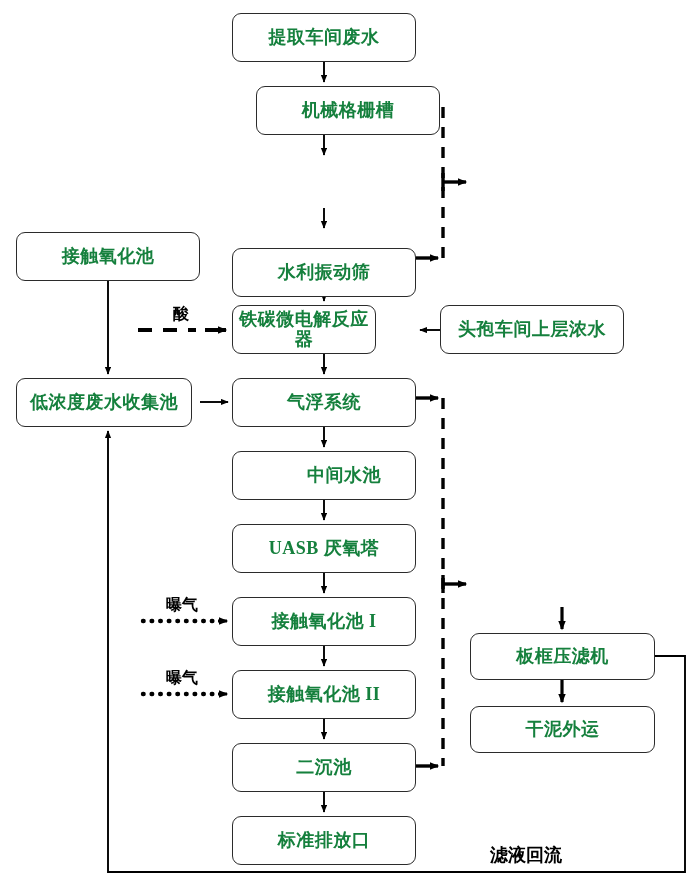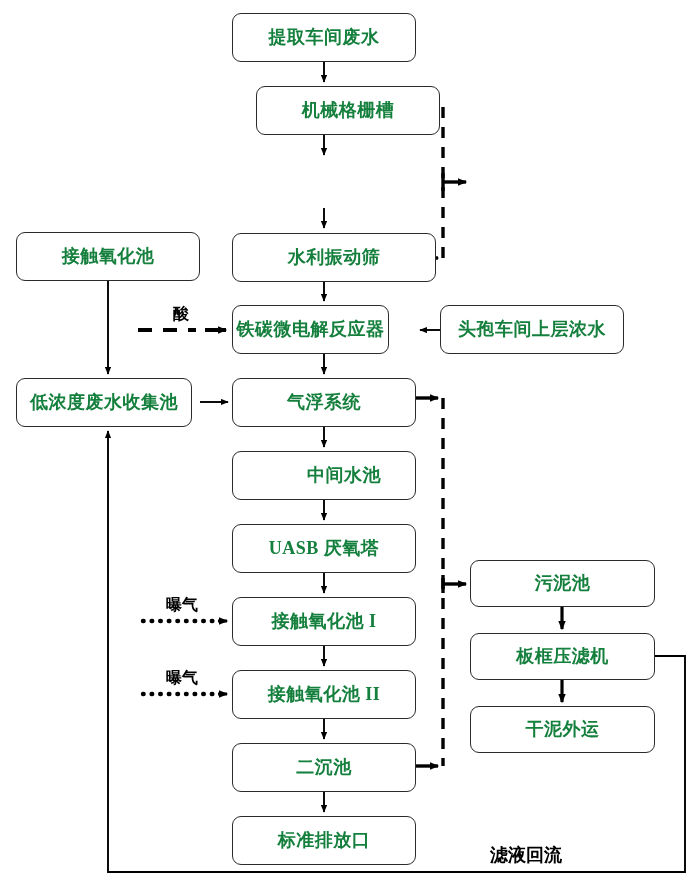--- a/index.html
+++ b/index.html
@@ -132,23 +132,23 @@
       <line x1="218" y1="621" x2="227" y2="621" marker-end="url(#ahb)"></line>
       <line x1="218" y1="694" x2="227" y2="694" marker-end="url(#ahb)"></line>
     </g>
   </svg>
 
   <div class="node" style="left:232px; top:13px;  width:184px; height:49px;">提取车间废水</div>
 
   <div class="node" style="left:232px; top:86px; width:184px; height:49px;margin-left:24px;">机械格栅槽</div>
 
 
-  <div class="node" style="left:232px; top:233px; width:204px; height:49px;">水利振动筛</div>
+  <div class="node" style="left:232px; top:248px; width:184px; height:49px;">水利振动筛</div>
 
-  <div class="node" style="left:232px; top:305px; width:157px; height:49px;">铁碳微电解反应器</div>
+  <div class="node" style="left:232px; top:305px; width:144px; height:49px;">铁碳微电解反应器</div>
 
   <div class="node" style="left:232px; top:378px; width:184px; height:49px;">气浮系统</div>
 
   <div class="node" style="left:232px; top:451px; width:184px; height:49px;padding-left:40px;">中间水池</div>
 
   <div class="node" style="left:232px; top:524px; width:184px; height:49px;">UASB 厌氧塔</div>
 
   <div class="node" style="left:232px; top:597px; width:184px; height:49px;">接触氧化池 I</div>
 
   <div class="node" style="left:232px; top:670px; width:184px; height:49px;">接触氧化池 II</div>
@@ -157,21 +157,20 @@
 
   <div class="node" style="left:232px; top:816px; width:184px; height:49px;">标准排放口</div>
 
   <div class="node" style="left:16px; top:232px; width:184px; height:49px;">接触氧化池</div>
 
   <div class="node" style="left:16px; top:378px; width:176px; height:49px;">低浓度废水收集池</div>
 
 
   <div class="node" style="left:440px; top:305px; width:184px; height:49px;">头孢车间上层浓水</div>
 
-  <div class="node" style="left:470px; top:560px; width:185px; height:47px;">污泥池</div>
 
   <div class="node" style="left:470px; top:633px; width:185px; height:47px;">板框压滤机</div>
 
   <div class="node" style="left:470px; top:706px; width:185px; height:47px;">干泥外运</div>
 
   <div class="edge-label lbl-suan">酸</div>
   <div class="edge-label lbl-aer1">曝气</div>
   <div class="edge-label lbl-aer2">曝气</div>
   <div class="edge-label lbl-filtrate">滤液回流</div>
 

